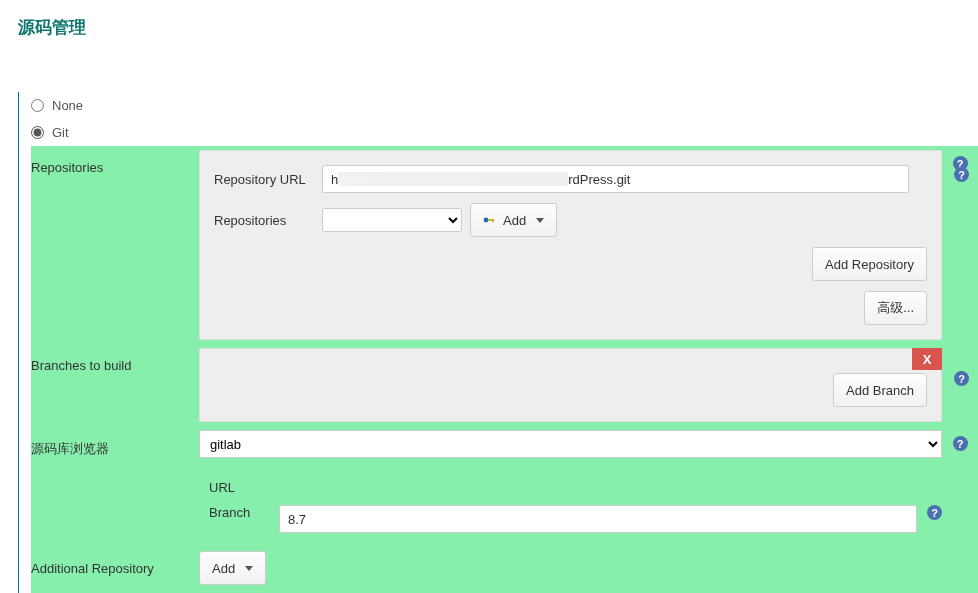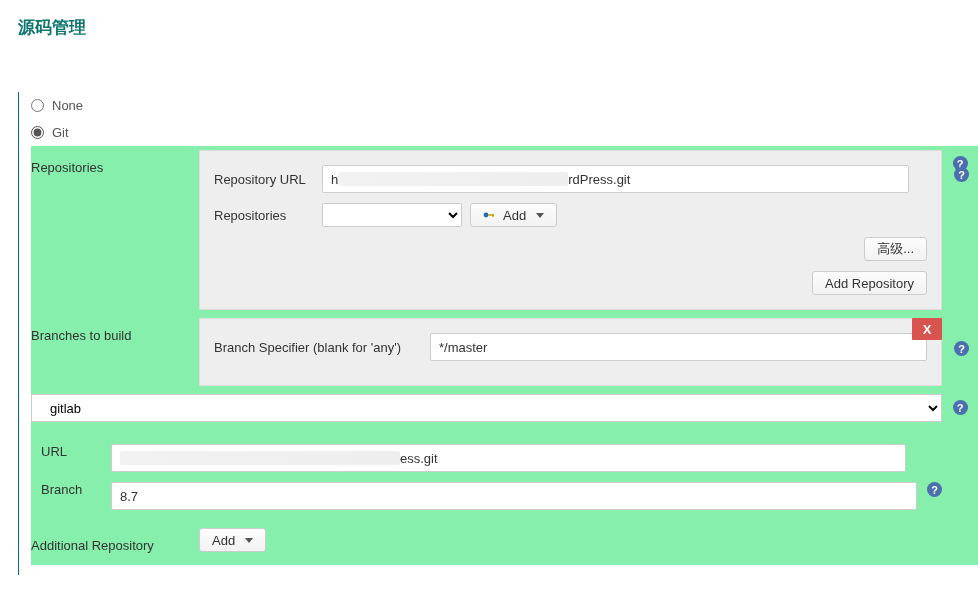--- a/index.html
+++ b/index.html
@@ -89,21 +89,21 @@
   }
   .select-cred {
     width: 140px;
     height: 24px;
     border: 1px solid #ccc;
     border-radius: 2px;
     font-size: 13px;
     background: #fff;
   }
   .btn {
-    height: 24px;
+    height: 34px;
     border: 1px solid #ccc;
     background: linear-gradient(#fdfdfd, #f2f2f2);
     border-radius: 3px;
     padding: 1px 12px;
     font-size: 13px;
     cursor: pointer;
     color: #333;
     display: inline-flex;
     align-items: center;
     gap: 6px;
@@ -151,21 +151,21 @@
     display: flex;
     justify-content: center;
     padding-top: 6px;
   }
   .browser-select {
     flex: 1;
     height: 28px;
     border: 1px solid #ccc;
     background: #fff;
     font-size: 13px;
-    padding: 0 14px;
+    padding: 0 6px;
   }
   .browser-row {
     display: flex;
     align-items: center;
     gap: 10px;
   }
   .sub-indent {
     padding-left: 10px;
     padding-top: 14px;
   }
@@ -235,62 +235,58 @@
                     <circle cx="3" cy="5" r="2.4" fill="#1e6bb8"></circle>
                     <rect x="5" y="4.2" width="6" height="1.6" fill="#c9a400"></rect>
                     <rect x="9.2" y="4.2" width="1.4" height="3" fill="#c9a400"></rect>
                   </svg>
               </span>
               <span>Add</span>
               <span class="dropdown-caret"></span>
             </button>
           </div>
           <div class="btn-row-right">
+            <button class="btn">Add Repository</button>
+          </div>
+          <div class="btn-row-right">
             <button class="btn">高级...</button>
-          </div>
-          <div class="btn-row-right">
-            <button class="btn">Add Repository</button>
           </div>
           <span class="help-icon" style="position:absolute; right:-28px; top:16px;">?</span>
         </div>
       </div>
       <div class="help-col">
         <span class="help-icon">?</span>
       </div>
     </div>
 
     <div class="row">
       <div class="row-label">Branches to build</div>
       <div class="row-content">
         <div class="bordered-panel">
           <button class="delete-btn">X</button>
-          <div class="field-row">
-            <div class="field-label wide">Branch Specifier (blank for 'any')</div>
-            <input class="text-input" value="*/master" style="">
+          <div class="btn-row-right">
+            <button class="btn">Add Branch</button>
           </div>
           <span class="help-icon" style="position:absolute; right:-28px; top:22px;">?</span>
         </div>
       </div>
       <div class="help-col"></div>
     </div>
 
     <div class="row">
+      <div class="row-label">源码库浏览器</div>
       <div class="row-content">
         <div class="browser-row">
           <select class="browser-select">
             <option>gitlab</option>
           </select>
         </div>
         <div class="sub-indent">
           <div class="sub-field-row">
             <div class="sf-label">URL</div>
-            <div class="text-input" style="display:flex;align-items:center;gap:0;flex:1;">
-              <span class="masked" style="flex:0 0 280px; background:linear-gradient(90deg,#f2f2f2,#eee);height:14px;border-radius:2px;"></span>
-              <span>ess.git</span>
-            </div>
             <div style="width:26px"></div>
           </div>
           <div class="sub-field-row">
             <div class="sf-label">Branch</div>
             <input class="text-input" value="8.7" style="">
             <span class="help-icon">?</span>
           </div>
         </div>
       </div>
       <div class="help-col">

